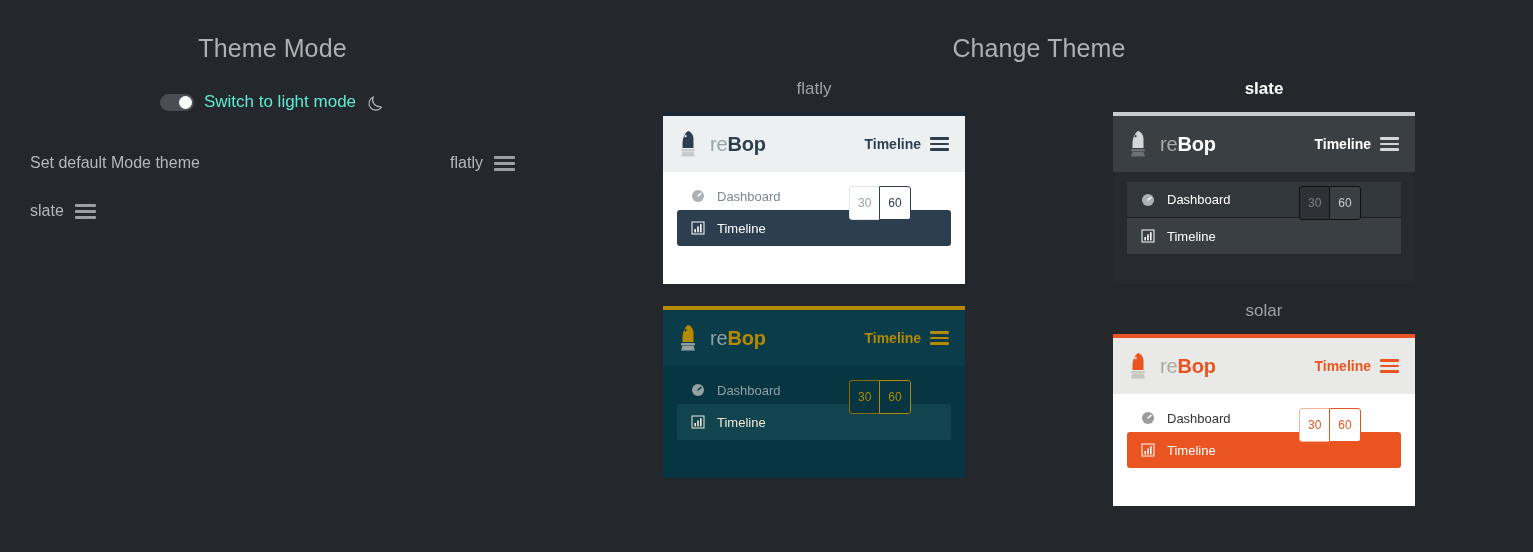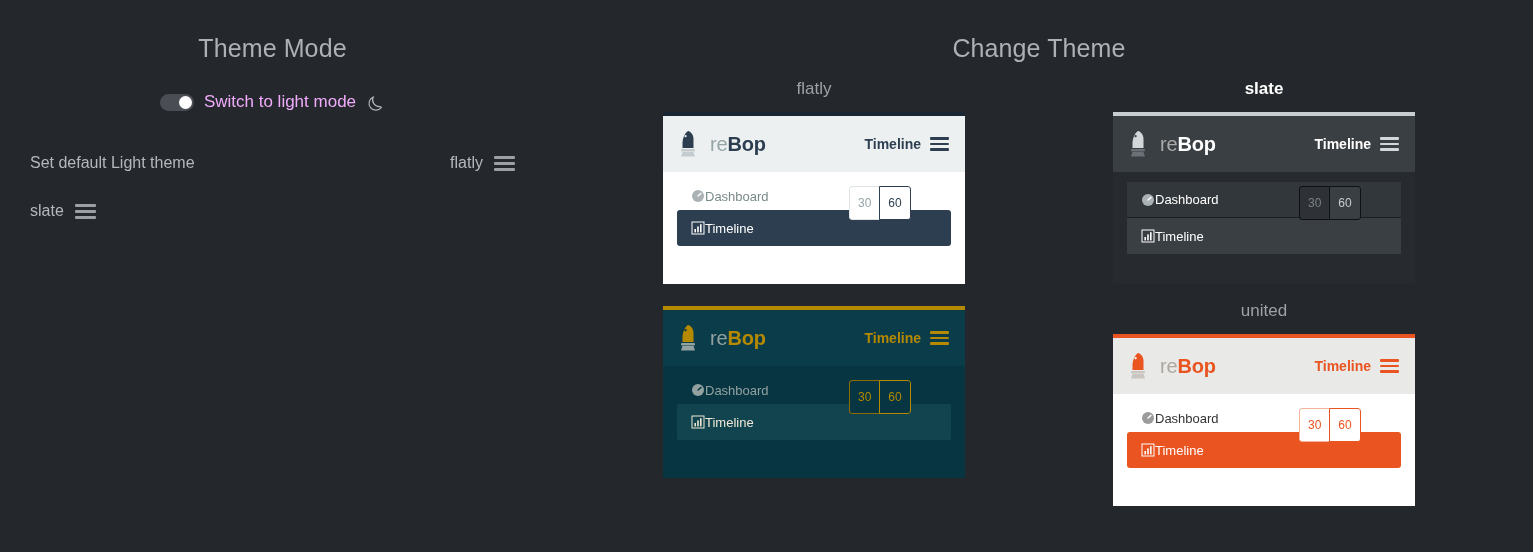--- a/index.html
+++ b/index.html
@@ -54,21 +54,21 @@
   .toggle-knob {
     position: absolute;
     right: 2px; top: 2px;
     width: 13px; height: 13px;
     border-radius: 50%;
     background: #ffffff;
   }
 
   .toggle-label {
     font-size: 17px;
-    color: #f0abfc;
+    color: #5eead4;
   }
 
   .moon-icon {
     display: inline-block;
     width: 19px;
     height: 19px;
     position: relative;
     top: 1px;
   }
 
@@ -203,21 +203,21 @@
 
   .preview-body {
     position: relative;
     height: 112px;
     padding: 10px 0 0 0;
   }
 
   .side-item {
     display: flex;
     align-items: center;
-    gap: 0;
+    gap: 12px;
     height: 28px;
     padding: 0 14px;
     font-size: 13px;
     margin: 0 14px;
   }
   .side-item.tall { height: 36px; }
 
   .gauge-icon {
     width: 14px; height: 14px; flex: none;
   }
@@ -307,21 +307,21 @@
     </div>
     <span class="toggle-label">Switch to light mode</span>
     <span class="moon-icon">
       <svg viewBox="0 0 20 20" width="19" height="19">
         <path d="M14.5 13.2A7 7 0 0 1 7.6 3.2a7.2 7.2 0 1 0 8.6 10.9 7 7 0 0 1-1.7-0.9z" fill="none" stroke="#b4b8bd" stroke-width="1.2"></path>
       </svg>
     </span>
   </div>
 
   <div class="setting-row first">
-    <span class="setting-label">Set default Light theme</span>
+    <span class="setting-label">Set default Mode theme</span>
     <span class="setting-value">flatly</span>
     <span class="hamburger">
       <span></span>
         <span></span>
         <span></span>
     </span>
   </div>
 
   <div class="setting-row">
     <span class="setting-value">slate</span>
@@ -501,21 +501,21 @@
           </div>
           <div class="pill-group">
             <span class="pill left">30</span>
             <span class="pill right">60</span>
           </div>
         </div>
       </div>
     </div>
 
     <div class="theme-cell t-united">
-      <div class="theme-name">united</div>
+      <div class="theme-name">solar</div>
       <div class="preview">
         <div class="preview-topbar"></div>
         <div class="preview-header">
           <div class="brand">
             <span class="knight">
               <svg viewBox="0 0 24 30" width="24" height="30">
                 <path d="M9 2 C6 4 4 8 3.5 13 L3.5 19 L14.5 19 L14.5 10 C14.5 6 12 2.5 9 2 Z" fill="#e95420"></path>
                 <circle cx="6.6" cy="7.2" r="1.1" fill="#ffffff"></circle>
                 <rect x="2" y="20" width="14" height="2.6" rx="1" fill="#c9c5c1"></rect>
                 <path d="M3.5 23 L14.5 23 L16 27.5 L2 27.5 Z" fill="#c9c5c1"></path>

